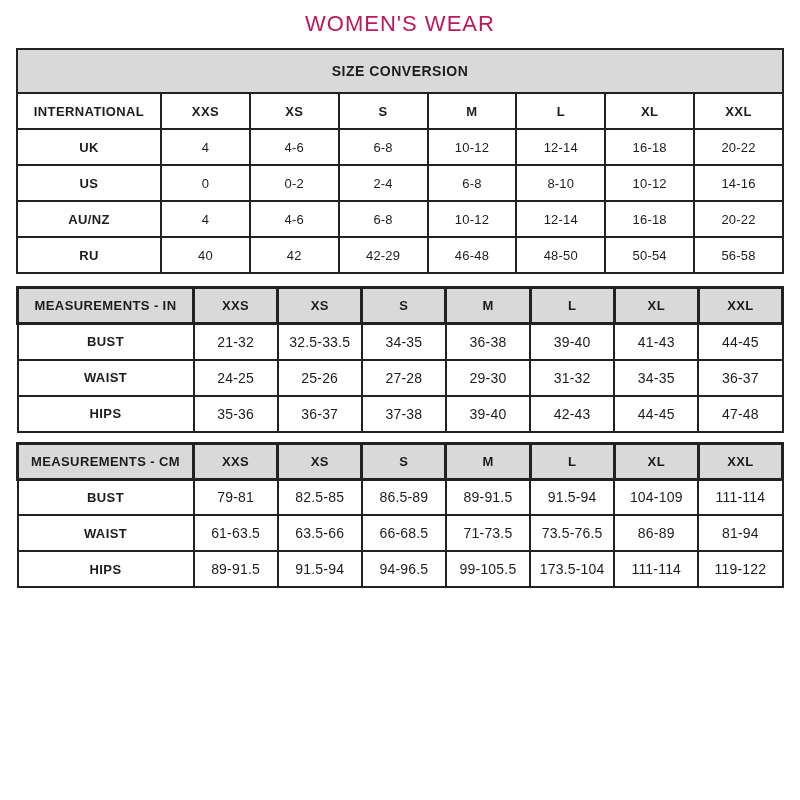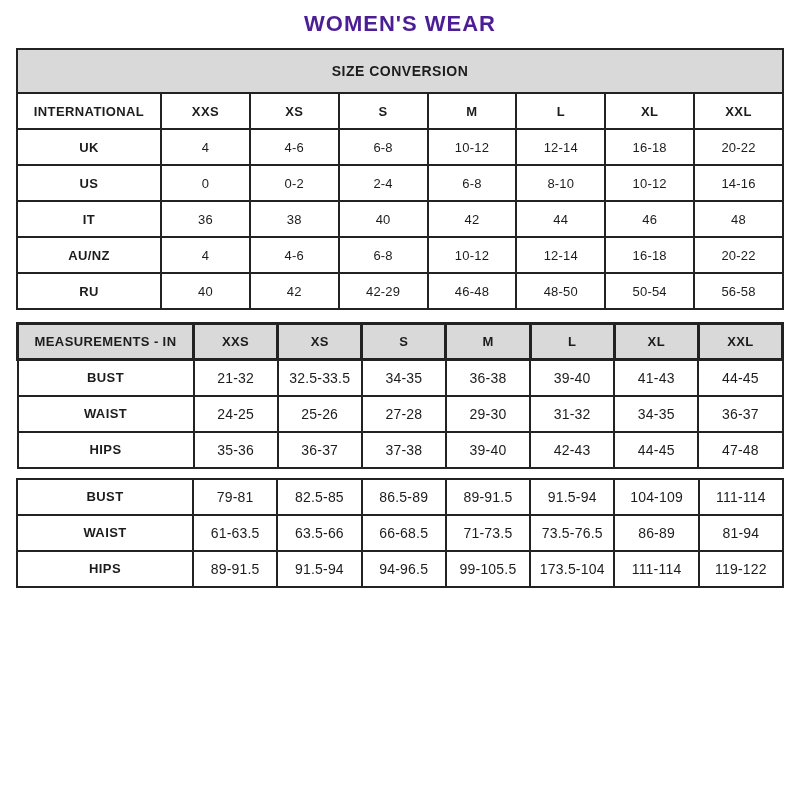--- a/index.html
+++ b/index.html
@@ -16,23 +16,23 @@
   .page {
     width: 800px;
     height: 800px;
     box-sizing: border-box;
     padding-top: 11px;
   }
   h1.page-title {
     margin: 0 0 11px 0;
     text-align: center;
     font-size: 22px;
-    font-weight: 700;
+    font-weight: 400;
     letter-spacing: 1px;
-    color: #4c1d95;
+    color: #be185d;
     font-family: "Liberation Sans", sans-serif;
   }
   table.tbl {
     border-collapse: collapse;
     table-layout: fixed;
     width: 768px;
     margin: 0 auto;
     background: #ffffff;
     padding-left: 16px;
   }
@@ -117,30 +117,20 @@
         </tr>
         <tr>
           <td class="row-label">US</td>
           <td class="val">0</td>
           <td class="val">0-2</td>
           <td class="val">2-4</td>
           <td class="val">6-8</td>
           <td class="val">8-10</td>
           <td class="val">10-12</td>
           <td class="val">14-16</td>
-        </tr>
-        <tr>
-          <td class="row-label">IT</td>
-          <td class="val">36</td>
-          <td class="val">38</td>
-          <td class="val">40</td>
-          <td class="val">42</td>
-          <td class="val">44</td>
-          <td class="val">46</td>
-          <td class="val">48</td>
         </tr>
         <tr>
           <td class="row-label">AU/NZ</td>
           <td class="val">4</td>
           <td class="val">4-6</td>
           <td class="val">6-8</td>
           <td class="val">10-12</td>
           <td class="val">12-14</td>
           <td class="val">16-18</td>
           <td class="val">20-22</td>
@@ -218,20 +208,30 @@
       <col style="width:176px">
       <col>
         <col>
         <col>
         <col>
         <col>
         <col>
         <col>
     </colgroup>
     <tbody>
+        <tr class="m-head">
+          <td class="gray col-head">MEASUREMENTS - CM</td>
+          <td class="gray col-head">XXS</td>
+          <td class="gray col-head">XS</td>
+          <td class="gray col-head">S</td>
+          <td class="gray col-head">M</td>
+          <td class="gray col-head">L</td>
+          <td class="gray col-head">XL</td>
+          <td class="gray col-head">XXL</td>
+        </tr>
         <tr>
           <td class="row-label">BUST</td>
           <td class="val mval">79-81</td>
           <td class="val mval">82.5-85</td>
           <td class="val mval">86.5-89</td>
           <td class="val mval">89-91.5</td>
           <td class="val mval">91.5-94</td>
           <td class="val mval">104-109</td>
           <td class="val mval">111-114</td>
         </tr>

